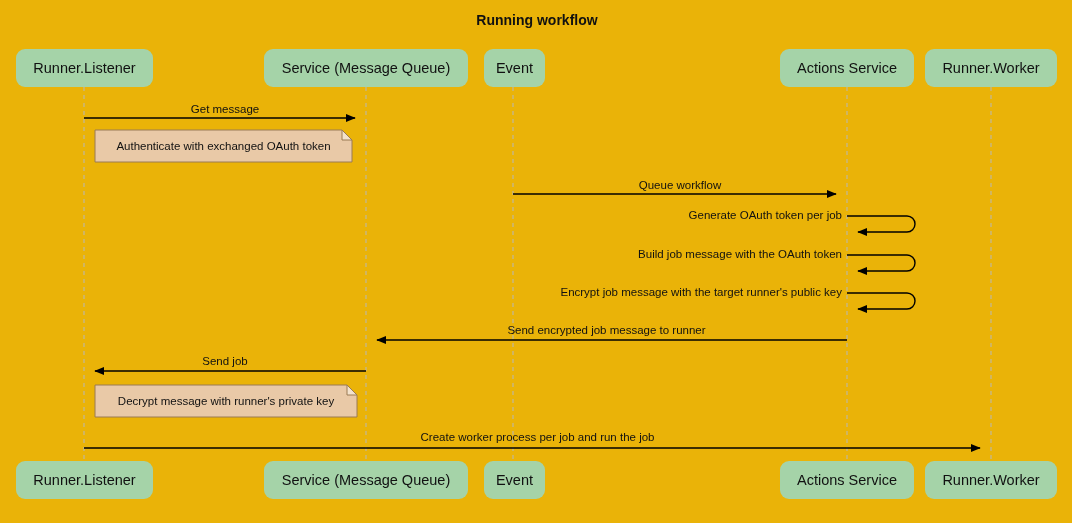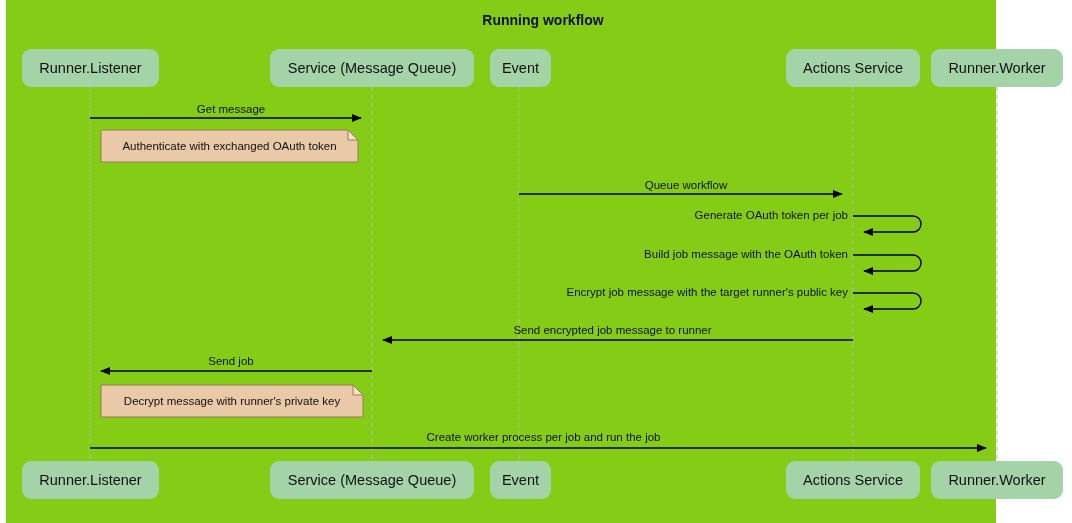--- a/index.html
+++ b/index.html
@@ -8,24 +8,23 @@
     background: #ffffff;
   }
   body {
     font-family: "Liberation Sans", "DejaVu Sans", sans-serif;
     width: 1072px;
     height: 523px;
     overflow: hidden;
   }
   #diagram-root {
     position: relative;
-    width: 990px;
+    width: 1072px;
     height: 523px;
-    background: #84cc16;
-    margin-left: 6px;
+    background: #eab308;
   }
   #seq-svg {
     position: absolute;
     top: 0;
     left: 0;
     width: 1072px;
     height: 523px;
     display: block;
   }
   .diagram-title {

